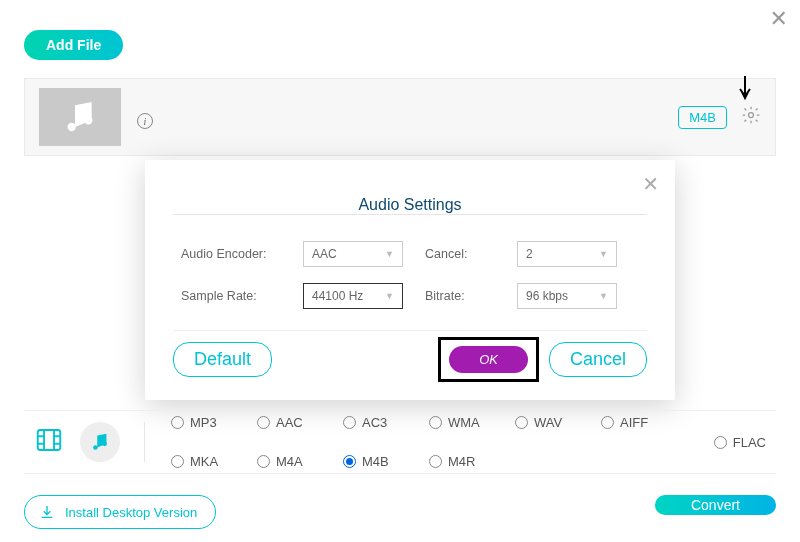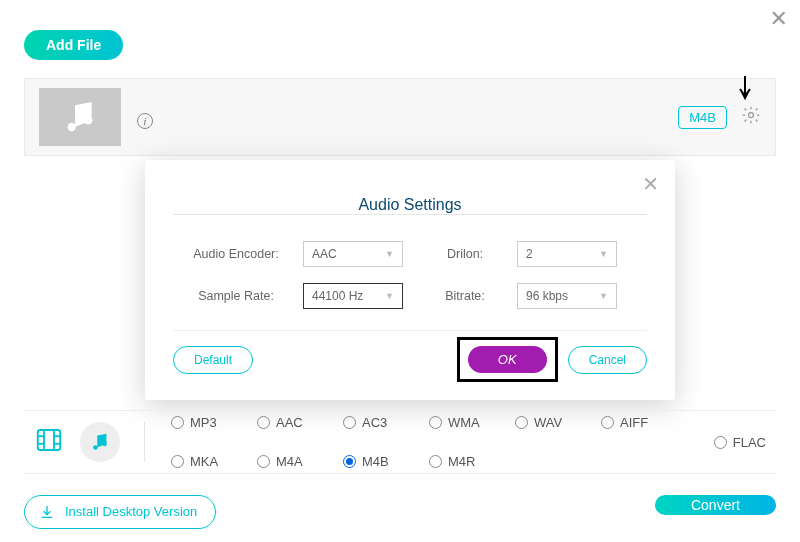--- a/index.html
+++ b/index.html
@@ -40,34 +40,34 @@
   
   .modal {
     position: absolute; top: 160px; left: 145px; width: 530px; height: 240px;
     background: #fff; box-shadow: 0 6px 30px rgba(0,0,0,0.18); border-radius: 2px;
     padding: 14px 28px 20px 28px;
   }
   .modal-close { position: absolute; top: 12px; right: 16px; color: #aaa; font-size: 20px; cursor: pointer; }
   .modal-title { text-align: center; color: #0c4a6e; font-size: 16px; margin-top: 32px; }
   .modal-hr { border: none; border-top: 1px solid #e5e5e5; margin: 6px 0 14px 0; }
   .settings-grid { display: grid; grid-template-columns: 110px 110px 80px 110px; column-gap: 12px; row-gap: 16px; align-items: center; margin-left: 8px;}
-  .lbl { color: #666; font-size: 12.5px; text-align: center; }
+  .lbl { color: #666; font-size: 12.5px; }
   .dd {
     height: 26px; border: 1px solid #ccc; background: #fff; display: flex;
     align-items: center; justify-content: space-between; padding: 0 8px;
     font-size: 12px; color: #666; cursor: pointer; width: 100px;
   }
   .dd.sel { border: 1.5px solid #333; }
   .dd .tri { font-size: 9px; color: #bbb; }
 
   .modal-divider2 { position:absolute; left:28px; right:28px; top:170px; border:none; border-top:1px solid #eee;}
   .modal-buttons { position: absolute; left: 28px; right: 28px; bottom: 18px; display: flex; align-items: center; }
   .btn-outline {
     border: 1.5px solid #00c4d4; color: #00c4d4; background: #fff;
-    border-radius: 16px; padding: 6px 20px; font-size: 12px; cursor: pointer;
+    border-radius: 16px; padding: 6px 20px; font-size: 18px; cursor: pointer;
   }
   .btn-primary {
     background: #a21caf; color: #fff; border: none; border-radius: 16px;
     padding: 6px 30px; font-size: 13px; cursor: pointer; font-style: italic;
   }
   .highlight-box { border: 3px solid #000; padding: 6px 8px; display:inline-flex; margin-left: auto; margin-right: 10px;}
 
   
   .format-bar {
     position: absolute; left: 24px; right: 24px; top: 410px; height: 64px;
@@ -82,21 +82,21 @@
   .fmt { display: flex; align-items: center; gap: 6px; font-size: 13px; color: #555; cursor: pointer;}
   .radio { width: 13px; height: 13px; border: 1.5px solid #888; border-radius: 50%; display:inline-flex; align-items:center; justify-content:center;}
   .radio.checked { border-color: #0066e0; }
   .radio.checked::after { content:""; width:7px; height:7px; background:#0066e0; border-radius:50%; }
 
   
   .install-btn {
     position: absolute; left: 24px; top: 495px;
     border: 1.5px solid #00c4d4; color: #00c4d4; background:#fff;
     border-radius: 18px; padding: 8px 18px 8px 14px; font-size: 13px;
-    display: flex; align-items: flex-start; gap: 10px; cursor: pointer;
+    display: flex; align-items: center; gap: 10px; cursor: pointer;
   }
   .install-btn svg { width: 16px; height: 16px; stroke: #00c4d4; fill:none; stroke-width:2;}
   .convert-btn {
     position: absolute; right: 24px; top: 495px;
     background: linear-gradient(90deg,#00d4c4,#00b4e4); color:#fff; border:none;
     border-radius: 18px; padding: 2px 36px; font-size: 14px; cursor:pointer;
   }
 </style>
 </head>
 <body>
@@ -135,21 +135,21 @@
   <div class="modal-close">✕</div>
   <hr class="modal-hr" style="margin-top:40px; margin-bottom:0;">
   <div class="modal-title" style="position:absolute; top:36px; left:0; right:0; background:#fff; width:120px; margin:0 auto;">Audio Settings</div>
 
   <div class="settings-grid" style="margin-top:26px;">
     <div class="lbl">Audio Encoder:</div>
     <div class="dd">
         <span>AAC</span>
         <span class="tri">▼</span>
       </div>
-    <div class="lbl">Drilon:</div>
+    <div class="lbl">Cancel:</div>
     <div class="dd">
         <span>2</span>
         <span class="tri">▼</span>
       </div>
 
     <div class="lbl">Sample Rate:</div>
     <div class="dd sel">
         <span>44100 Hz</span>
         <span class="tri">▼</span>
       </div>

